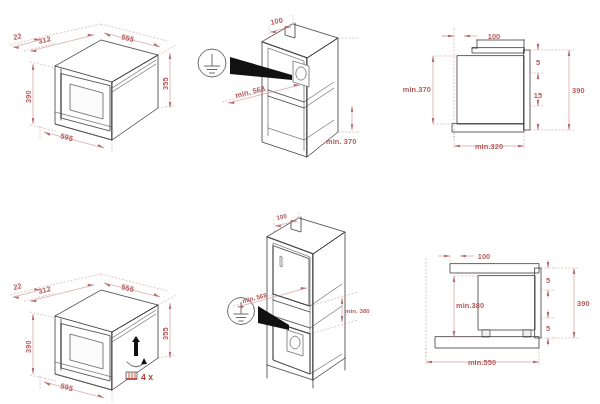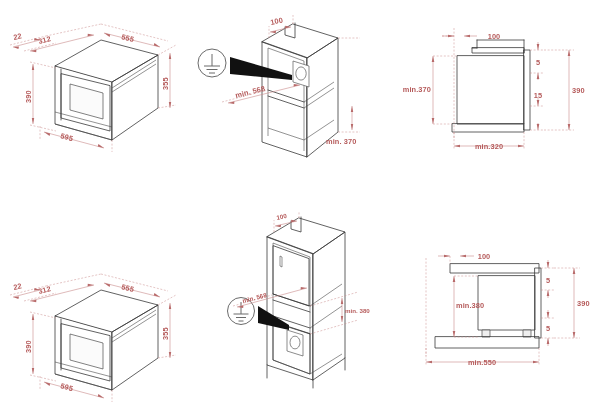--- a/index.html
+++ b/index.html
@@ -298,20 +298,35 @@
       <path class="dimx" d="M40 126 L40 140"></path>
       <path class="dimx" d="M112 140 L112 152"></path>
       <path class="dim" d="M44 132 L104 148"></path>
       <path class="arrow" d="M44 132 l6.2 1.6 l-0.6 2.4 Z"></path>
       <path class="arrow" d="M104 148 l-6.2 -1.6 l0.6 -2.4 Z"></path>
       <text class="txt" x="60" y="138" transform="rotate(15 60 138)">595</text>
     </g>
   </svg>
   </div>
 
+  <div class="panel" style="left:108px;top:336px;width:80px;height:52px;">
+  <svg width="80" height="52" viewBox="0 0 80 52">
+    <g>
+      <path class="arrowk" d="M26 4 L26 18 L24 18 L28 24 L32 18 L30 18 L30 4 Z" transform="translate(0,-2) scale(1,-1) translate(0,-26)"></path>
+      <path class="ln" d="M19 26 q9 10 18 0" stroke="#111" stroke-width="1.4" fill="none"></path>
+      <path class="arrowk" d="M36 22 l3 6 l-6 0.6 Z"></path>
+    </g>
+    <g>
+      <rect class="foot" x="18" y="36" width="11" height="7" fill="#fff" stroke="#c0392b" stroke-width="1"></rect>
+      <path d="M18 43 L29 43" stroke="#c0392b" stroke-width="1.4"></path>
+      <path d="M21 36 L21 43 M24 36 L24 43 M27 36 L27 43" stroke="#c0392b" stroke-width="0.7"></path>
+    </g>
+    <text class="txt-blk" x="33" y="44">4 x</text>
+  </svg>
+  </div>
 
   <div class="panel" style="left:225px;top:210px;width:170px;height:175px;">
   <svg width="170" height="175" viewBox="0 0 170 175">
     <g>
       <path class="ln" d="M42 27 L42 155 L88 170 L88 44 Z"></path>
       <path class="ln" d="M42 27 L88 44 L120 22 L74 8 Z" fill="#fff"></path>
       <path class="ln" d="M88 44 L120 22 L120 148 L88 170 Z"></path>
       <path class="ln-thin" d="M48 33 L48 150"></path>
       <path class="ln-thin" d="M48 33 L85 47"></path>
       <path class="ln-thin" d="M85 47 L85 164"></path>

